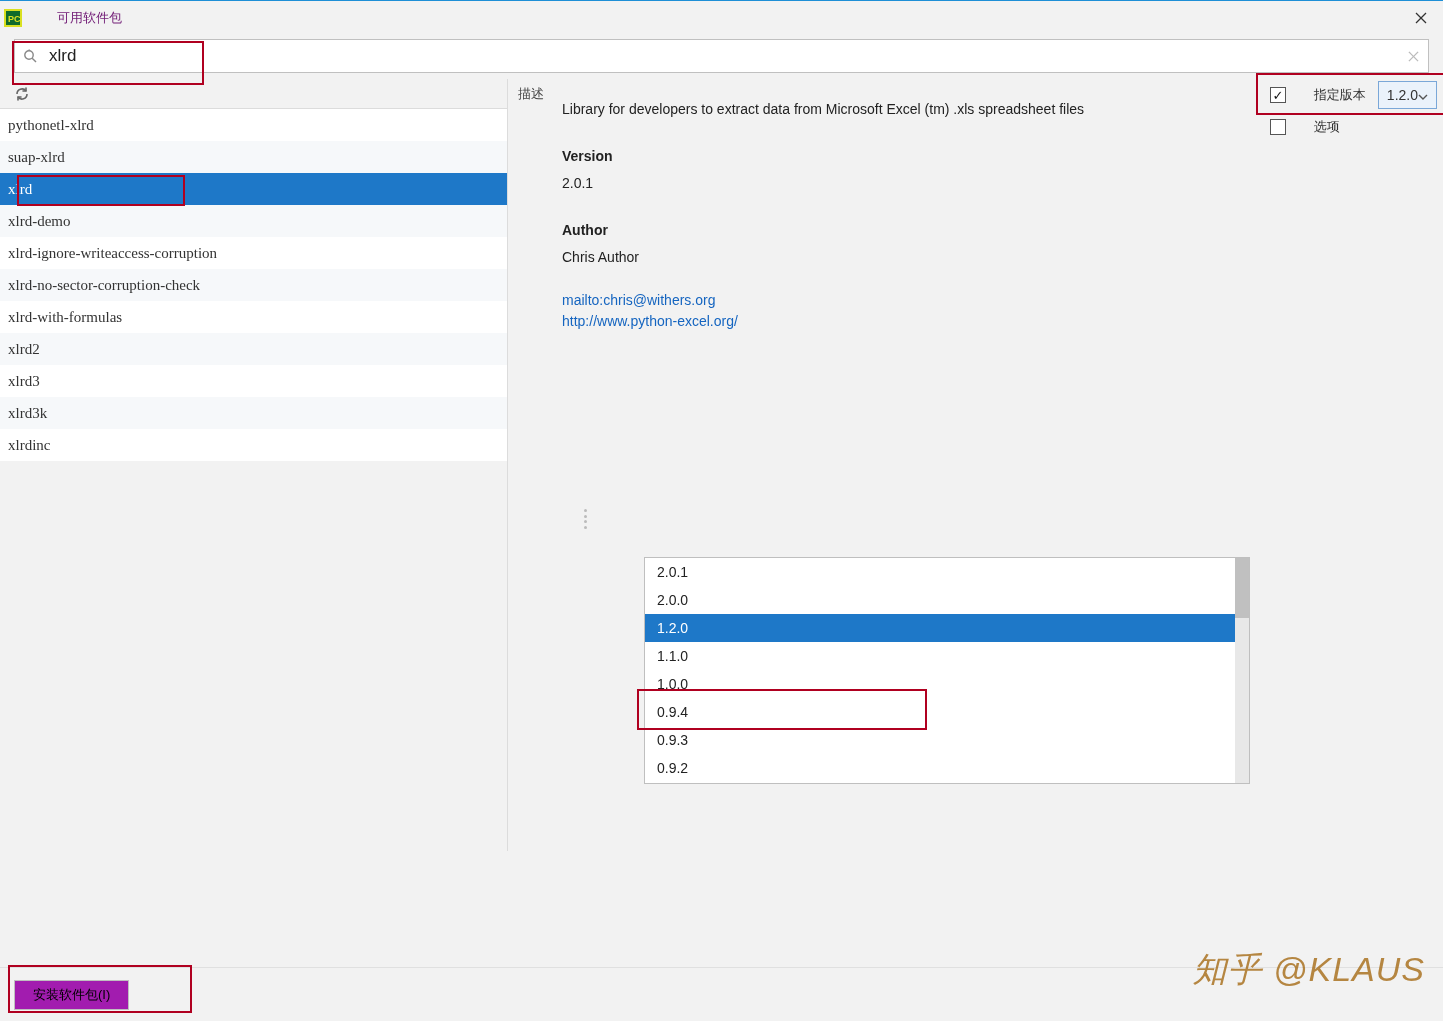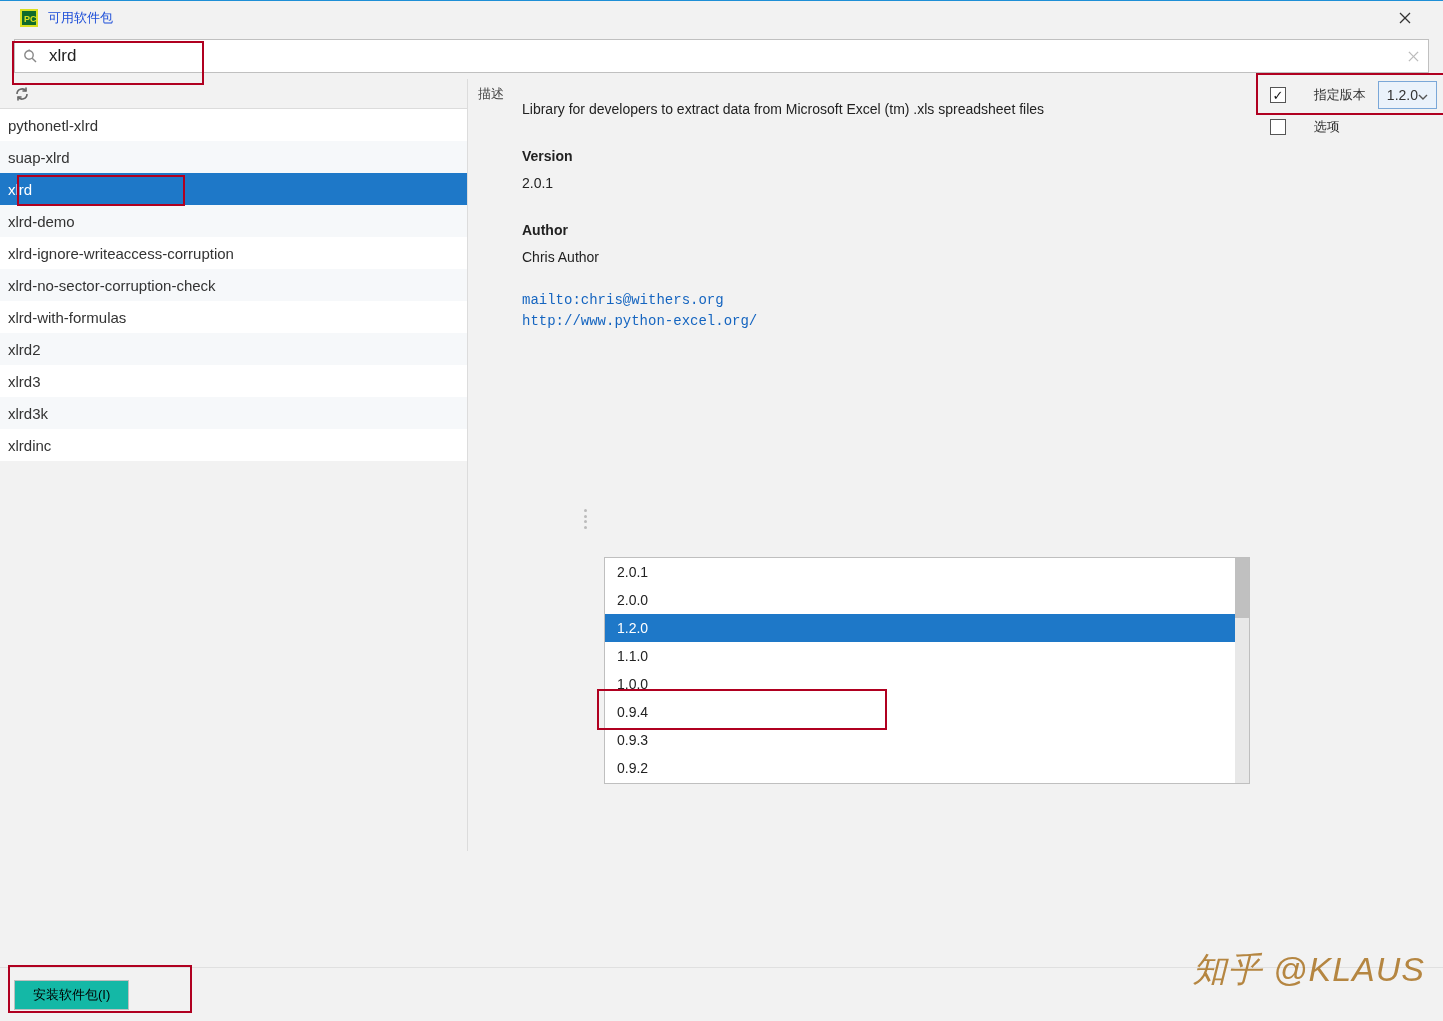--- a/index.html
+++ b/index.html
@@ -18,30 +18,30 @@
     height: 1021px;
     background: #f2f2f2;
     border-top: 1px solid #1e8fd6;
     position: relative;
   }
   
   .title-bar {
     height: 34px;
     display: flex;
     align-items: center;
-    padding: 0 16px;
+    padding: 0 0;
     background: #f2f2f2;
   }
   .app-icon {
     width: 18px;
     height: 18px;
     margin-right: 10px;
     margin-left: 4px;
   }
-  .title-txt { font-size: 13px; color: #1d4ed8; }
+  .title-txt { font-size: 13px; color: #701a75; margin-left: 25px; }
   .title-bar .close {
     margin-left: auto;
     width: 44px;
     height: 34px;
     display: flex;
     align-items: center;
     justify-content: center;
     cursor: pointer;
   }
   .title-bar .close svg { stroke: #333; stroke-width: 1.2; }
@@ -80,24 +80,25 @@
 
   
   .main {
     display: flex;
     position: relative;
     height: 772px;
   }
 
   
   .left {
-    width: 468px;
+    width: 508px;
     border-right: 1px solid #dcdcdc;
     display:flex;
     flex-direction:column;
+    font-family:Liberation Serif, serif;
   }
   .refresh-bar {
     height: 30px;
     border-bottom: 1px solid #dcdcdc;
     display:flex;
     align-items:center;
     padding-left:10px;
   }
   .refresh-btn { width:24px; height:24px; display:flex;align-items:center;justify-content:center; cursor:pointer; }
   .pkg-list { flex:1; overflow:auto; }
@@ -145,21 +146,21 @@
     padding: 20px 18px 10px 18px;
     flex: 1;
     position:relative;
     font-size:14px;
     line-height:1.5;
     color:#222;
   }
   .detail-body .label { font-weight:bold; margin-top:26px; }
   .detail-body .val { margin-top:6px; }
   .detail-body .links { margin-top:22px; }
-  .detail-body .links a { color:#1565c0; text-decoration:none; display:block;font-family:Liberation Mono, monospace; }
+  .detail-body .links a { color:#1565c0; text-decoration:none; display:block; }
 
   
   .ver-popup {
     position:absolute;
     left: 100px;
     bottom: 67px;
     right: 10px;
     border:1px solid #bfbfbf;
     background:#fff;
     height: 227px;
@@ -248,21 +249,21 @@
     border-top:1px solid #e0e0e0;
     background:#f2f2f2;
     display:flex;
     align-items:center;
     padding-left:14px;
   }
   .install-btn {
     height:30px;
     padding:0 18px;
     border:1px solid #bfbfbf;
-    background:#14b8a6;
+    background:#a21caf;
     font-size:13px;
     cursor:pointer;
   }
   .hl-install {
     position:absolute;
     left:8px;
     bottom:8px;
     width:184px;
     height:48px;
     border:2px solid #b00020;

